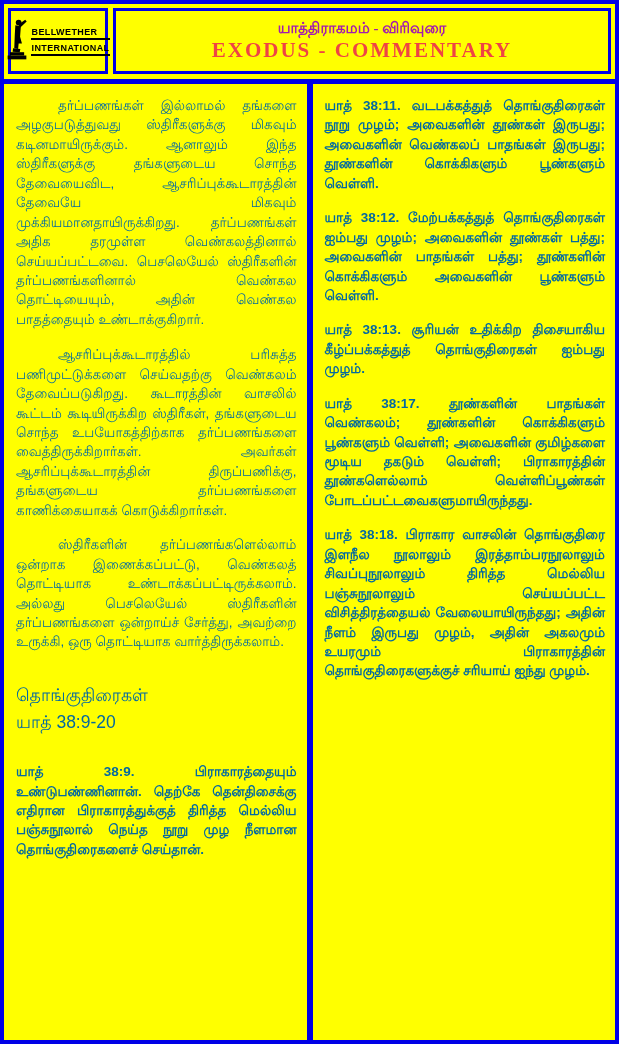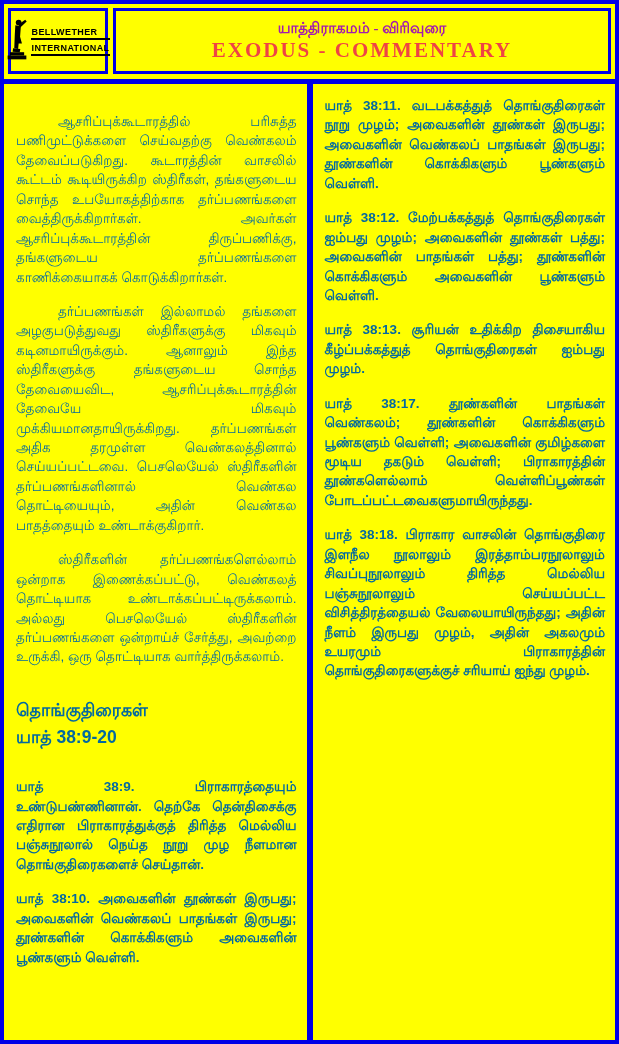--- a/index.html
+++ b/index.html
@@ -64,21 +64,21 @@
     color:#0369a1;
     font-size:13.5px; line-height:1.44;
     text-align:justify;
   }
   .divider { flex:0 0 6px; background:#0000E6; }
 
   .para { margin-bottom:15px; }
   .commentary { text-indent:42px; font-weight:normal; }
   .verse { font-weight:bold; }
   .heading {
-    font-weight:bold; font-size:17.5px; line-height:1.55;
+    font-weight:normal; font-size:17.5px; line-height:1.55;
     white-space:pre-line; text-align:left;
     margin:30px 0 26px 0;
   }
   .first-pad { margin-top:16px; }
 </style>
 </head>
 <body>
 
 <div class="page">
 
@@ -107,27 +107,26 @@
       <div class="title-tamil">யாத்திராகமம் - விரிவுரை</div>
       <div class="title-english">EXODUS - COMMENTARY</div>
     </div>
 
 
   </div>
 
   <div class="body-frame">
 
     <div class="col">
+      <div class="para commentary">தர்ப்பணங்கள் இல்லாமல் தங்களை அழகுபடுத்துவது ஸ்திரீகளுக்கு மிகவும் கடினமாயிருக்கும். ஆனாலும் இந்த ஸ்திரீகளுக்கு தங்களுடைய சொந்த தேவையைவிட, ஆசரிப்புக்கூடாரத்தின் தேவையே மிகவும் முக்கியமானதாயிருக்கிறது. தர்ப்பணங்கள் அதிக தரமுள்ள வெண்கலத்தினால் செய்யப்பட்டவை. பெசலெயேல் ஸ்திரீகளின் தர்ப்பணங்களினால் வெண்கல தொட்டியையும், அதின் வெண்கல பாதத்தையும் உண்டாக்குகிறார்.</div>
       <div class="para commentary first-pad">ஆசரிப்புக்கூடாரத்தில் பரிசுத்த பணிமுட்டுக்களை செய்வதற்கு வெண்கலம் தேவைப்படுகிறது. கூடாரத்தின் வாசலில் கூட்டம் கூடியிருக்கிற ஸ்திரீகள், தங்களுடைய சொந்த உபயோகத்திற்காக தர்ப்பணங்களை வைத்திருக்கிறார்கள். அவர்கள் ஆசரிப்புக்கூடாரத்தின் திருப்பணிக்கு, தங்களுடைய தர்ப்பணங்களை காணிக்கையாகக் கொடுக்கிறார்கள்.</div>
-      <div class="para commentary">தர்ப்பணங்கள் இல்லாமல் தங்களை அழகுபடுத்துவது ஸ்திரீகளுக்கு மிகவும் கடினமாயிருக்கும். ஆனாலும் இந்த ஸ்திரீகளுக்கு தங்களுடைய சொந்த தேவையைவிட, ஆசரிப்புக்கூடாரத்தின் தேவையே மிகவும் முக்கியமானதாயிருக்கிறது. தர்ப்பணங்கள் அதிக தரமுள்ள வெண்கலத்தினால் செய்யப்பட்டவை. பெசலெயேல் ஸ்திரீகளின் தர்ப்பணங்களினால் வெண்கல தொட்டியையும், அதின் வெண்கல பாதத்தையும் உண்டாக்குகிறார்.</div>
       <div class="para commentary">ஸ்திரீகளின் தர்ப்பணங்களெல்லாம் ஒன்றாக இணைக்கப்பட்டு, வெண்கலத் தொட்டியாக உண்டாக்கப்பட்டிருக்கலாம். அல்லது பெசலெயேல் ஸ்திரீகளின் தர்ப்பணங்களை ஒன்றாய்ச் சேர்த்து, அவற்றை உருக்கி, ஒரு தொட்டியாக வார்த்திருக்கலாம்.</div>
       <div class="para heading">தொங்குதிரைகள்
 யாத் 38:9-20</div>
       <div class="para verse">யாத் 38:9. பிராகாரத்தையும் உண்டுபண்ணினான். தெற்கே தென்திசைக்கு எதிரான பிராகாரத்துக்குத் திரித்த மெல்லிய பஞ்சுநூலால் நெய்த நூறு முழ நீளமான தொங்குதிரைகளைச் செய்தான்.</div>
-      <div class="para verse">யாத் 38:10. அவைகளின் தூண்கள் இருபது; அவைகளின் வெண்கலப் பாதங்கள் இருபது; தூண்களின் கொக்கிகளும் அவைகளின் பூண்களும் வெள்ளி.</div>
     </div>
 
     <div class="divider"></div>
 
     <div class="col">
       <div class="para verse">யாத் 38:11. வடபக்கத்துத் தொங்குதிரைகள் நூறு முழம்; அவைகளின் தூண்கள் இருபது; அவைகளின் வெண்கலப் பாதங்கள் இருபது; தூண்களின் கொக்கிகளும் பூண்களும் வெள்ளி.</div>
       <div class="para verse">யாத் 38:12. மேற்பக்கத்துத் தொங்குதிரைகள் ஐம்பது முழம்; அவைகளின் தூண்கள் பத்து; அவைகளின் பாதங்கள் பத்து; தூண்களின் கொக்கிகளும் அவைகளின் பூண்களும் வெள்ளி.</div>
       <div class="para verse">யாத் 38:13. சூரியன் உதிக்கிற திசையாகிய கீழ்ப்பக்கத்துத் தொங்குதிரைகள் ஐம்பது முழம்.</div>
       <div class="para verse">யாத் 38:17. தூண்களின் பாதங்கள் வெண்கலம்; தூண்களின் கொக்கிகளும் பூண்களும் வெள்ளி; அவைகளின் குமிழ்களை மூடிய தகடும் வெள்ளி; பிராகாரத்தின் தூண்களெல்லாம் வெள்ளிப்பூண்கள் போடப்பட்டவைகளுமாயிருந்தது.</div>
       <div class="para verse">யாத் 38:18. பிராகார வாசலின் தொங்குதிரை இளநீல நூலாலும் இரத்தாம்பரநூலாலும் சிவப்புநூலாலும் திரித்த மெல்லிய பஞ்சுநூலாலும் செய்யப்பட்ட விசித்திரத்தையல் வேலையாயிருந்தது; அதின் நீளம் இருபது முழம், அதின் அகலமும் உயரமும் பிராகாரத்தின் தொங்குதிரைகளுக்குச் சரியாய் ஐந்து முழம்.</div>

